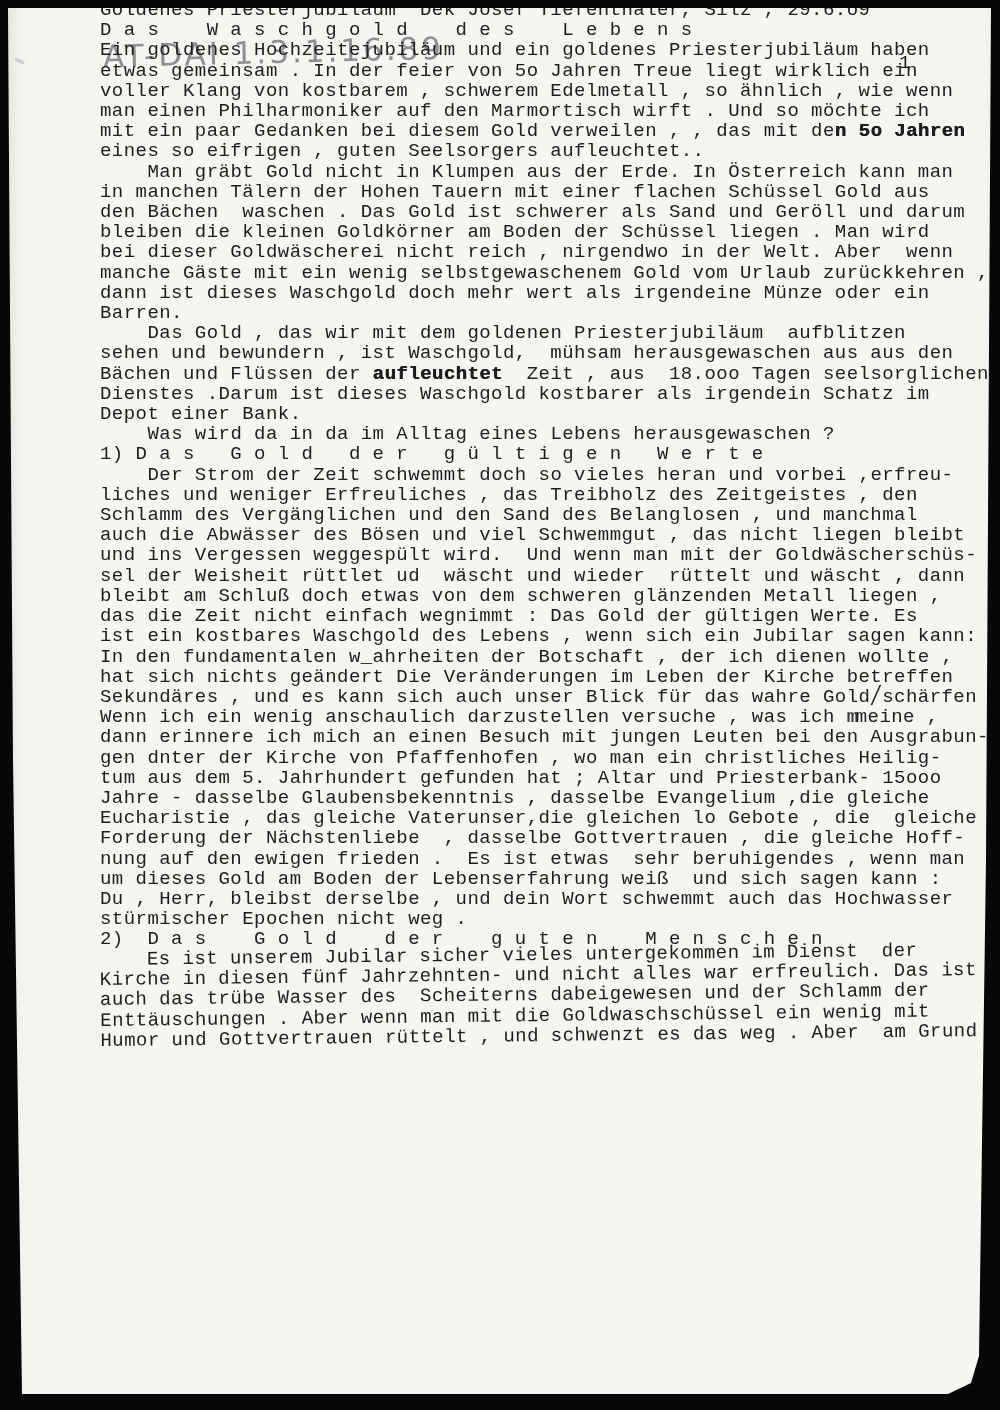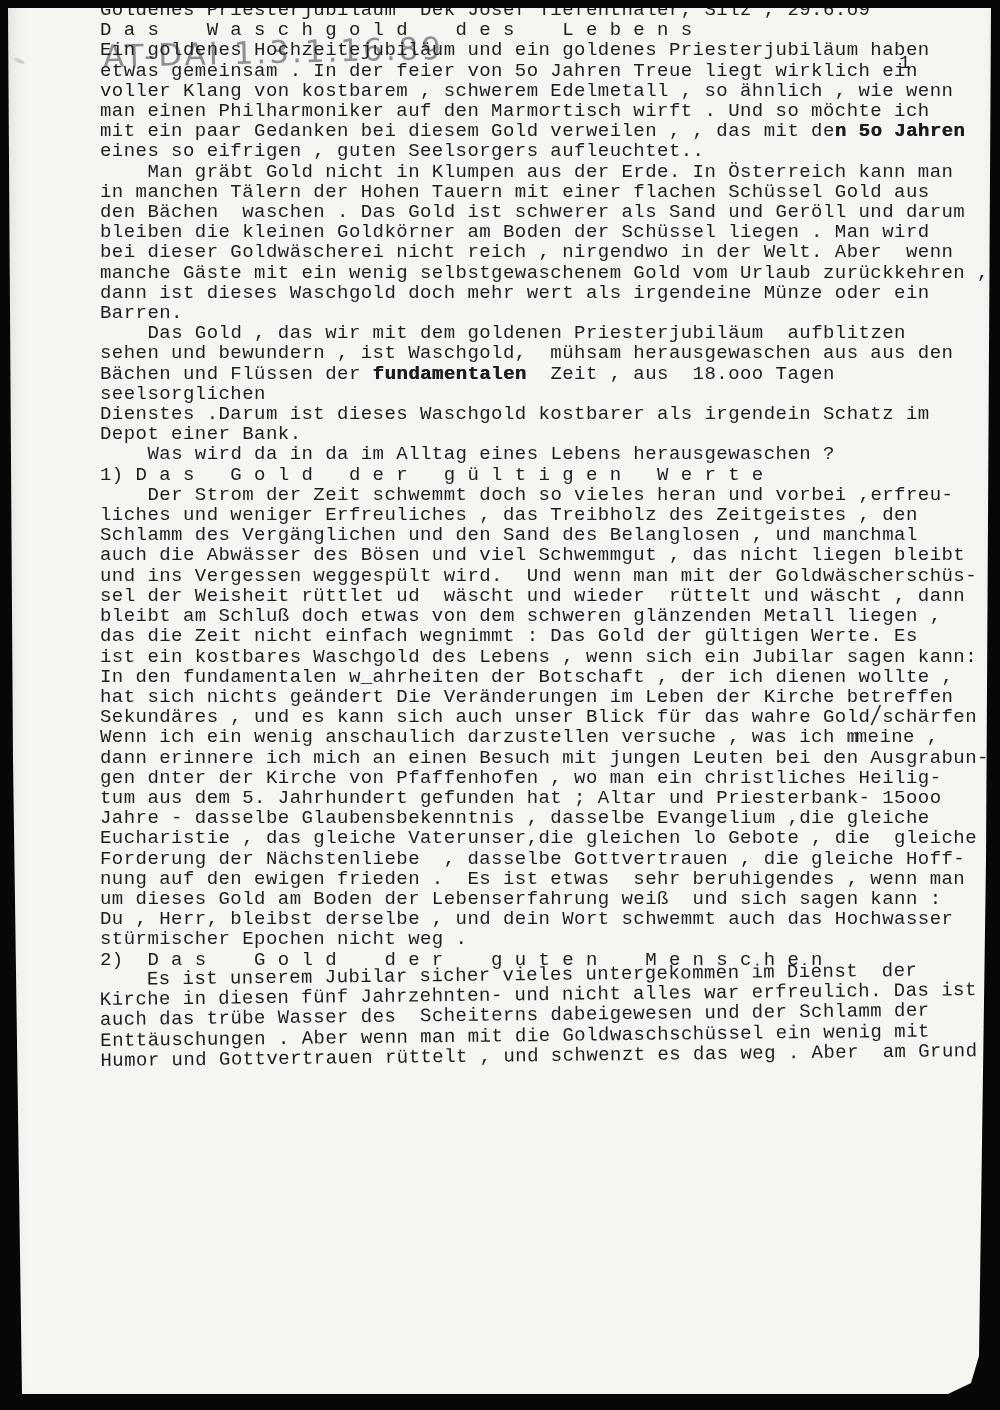--- a/index.html
+++ b/index.html
@@ -77,21 +77,21 @@
 in manchen Tälern der Hohen Tauern mit einer flachen Schüssel Gold aus
 den Bächen  waschen . Das Gold ist schwerer als Sand und Geröll und darum
 bleiben die kleinen Goldkörner am Boden der Schüssel liegen . Man wird
 bei dieser Goldwäscherei nicht reich , nirgendwo in der Welt. Aber  wenn
 manche Gäste mit ein wenig selbstgewaschenem Gold vom Urlaub zurückkehren ,
 dann ist dieses Waschgold doch mehr wert als irgendeine Münze oder ein
 Barren.</p>
 
       <p class="para3"><span>    Das Gold , das wir mit dem goldenen Priesterjubiläum  aufblitzen
 sehen und bewundern , ist Waschgold,  mühsam herausgewaschen aus aus den
-Bächen und Flüssen der </span><span class="overstruck">fundamentalen</span><span>  Zeit , aus  18.ooo Tagen seelsorglichen
+Bächen und Flüssen der </span><span class="overstruck">aufleuchtet</span><span>  Zeit , aus  18.ooo Tagen seelsorglichen
 Dienstes .Darum ist dieses Waschgold kostbarer als irgendein Schatz im
 Depot einer Bank.</span></p>
 
       <p class="question">    Was wird da in da im Alltag eines Lebens herausgewaschen ?</p>
 
       <p class="heading1">1) D a s   G o l d   d e r   g ü l t i g e n   W e r t e</p>
 
       <p class="para4"><span>    Der Strom der Zeit schwemmt doch so vieles heran und vorbei ,erfreu-
 liches und weniger Erfreuliches , das Treibholz des Zeitgeistes , den
 Schlamm des Vergänglichen und den Sand des Belanglosen , und manchmal

